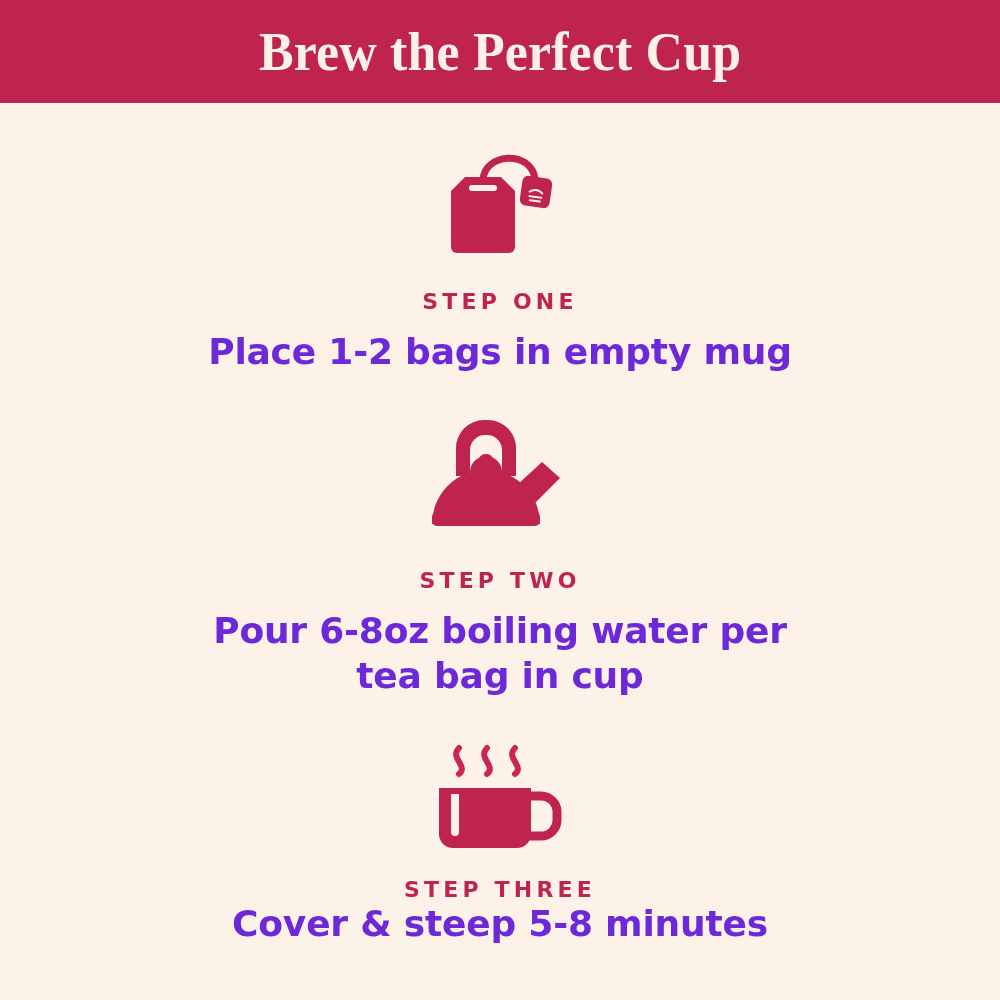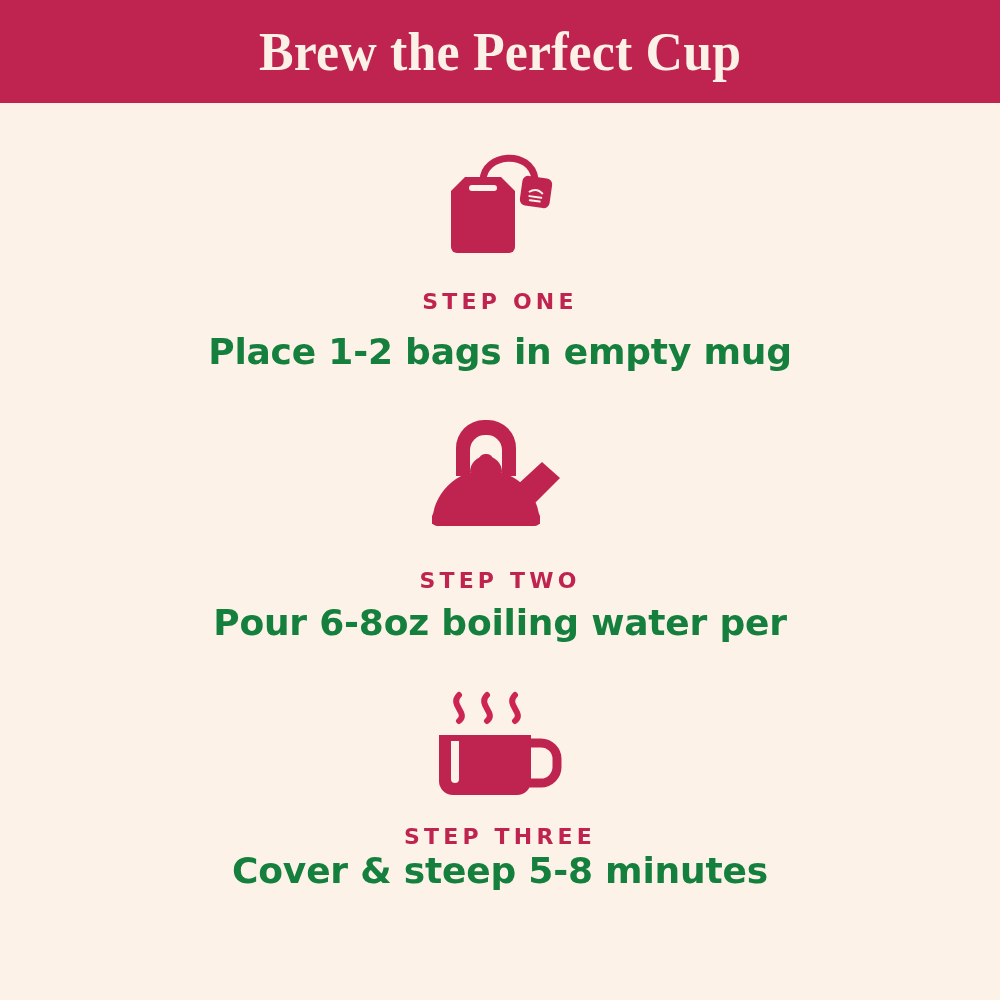--- a/index.html
+++ b/index.html
@@ -72,37 +72,37 @@
     color: #bf2450;
     font-family: "DejaVu Sans", "Liberation Sans", sans-serif;
     font-weight: bold;
     font-size: 22px;
     letter-spacing: 4.2px;
     text-transform: uppercase;
     line-height: 1;
   }
 
   .step-text {
-    color: #15803d;
+    color: #6d28d9;
     font-family: "DejaVu Sans", "Liberation Sans", sans-serif;
     font-weight: bold;
     font-size: 36px;
     line-height: 1.25;
     text-align: center;
     letter-spacing: -0.2px;
   }
 
   
   .step-one .icon-wrap   { height: 120px; margin-top: 4px; }
   .step-one .step-kicker { margin-top: 34px; }
   .step-one .step-text   { margin-top: 16px; }
 
   .step-two .icon-wrap   { height: 120px; margin-top: 38px; }
   .step-two .step-kicker { margin-top: 38px; }
-  .step-two .step-text   { margin-top: 8px; }
+  .step-two .step-text   { margin-top: 16px; }
 
   .step-three .icon-wrap   { height: 125px; margin-top: 32px; }
   .step-three .step-kicker { margin-top: 24px; }
   .step-three .step-text   { margin-top: 0; }
 
   svg { display: block; }
 </style>
 </head>
 <body>
 
@@ -150,20 +150,21 @@
           <path d="M 50 58 a 16 16 0 0 1 32 0 Z" fill="#bf2450"></path>
           <rect x="59" y="40" width="14" height="12" rx="6" fill="#bf2450"></rect>
 
           <path d="M 12 110 a 54 54 0 0 1 108 0 Z" fill="#bf2450"></path>
           <rect x="12" y="98" width="108" height="14" rx="5" fill="#bf2450"></rect>
         </svg>
       </div>
       <div class="step-kicker">STEP TWO</div>
       <div class="step-text">
         <div>Pour 6-8oz boiling water per</div>
+        <div>tea bag in cup</div>
       </div>
     </div>
 
     <div class="step step-three">
       <div class="icon-wrap">
         <svg width="150" height="125" viewBox="0 0 150 125">
 
           <g fill="none" stroke="#cc2553" stroke-width="6" stroke-linecap="round">
             <path d="M 34 44 C 44 36, 24 28, 34 18"></path>
             <path d="M 62 44 C 72 36, 52 28, 62 18"></path>

